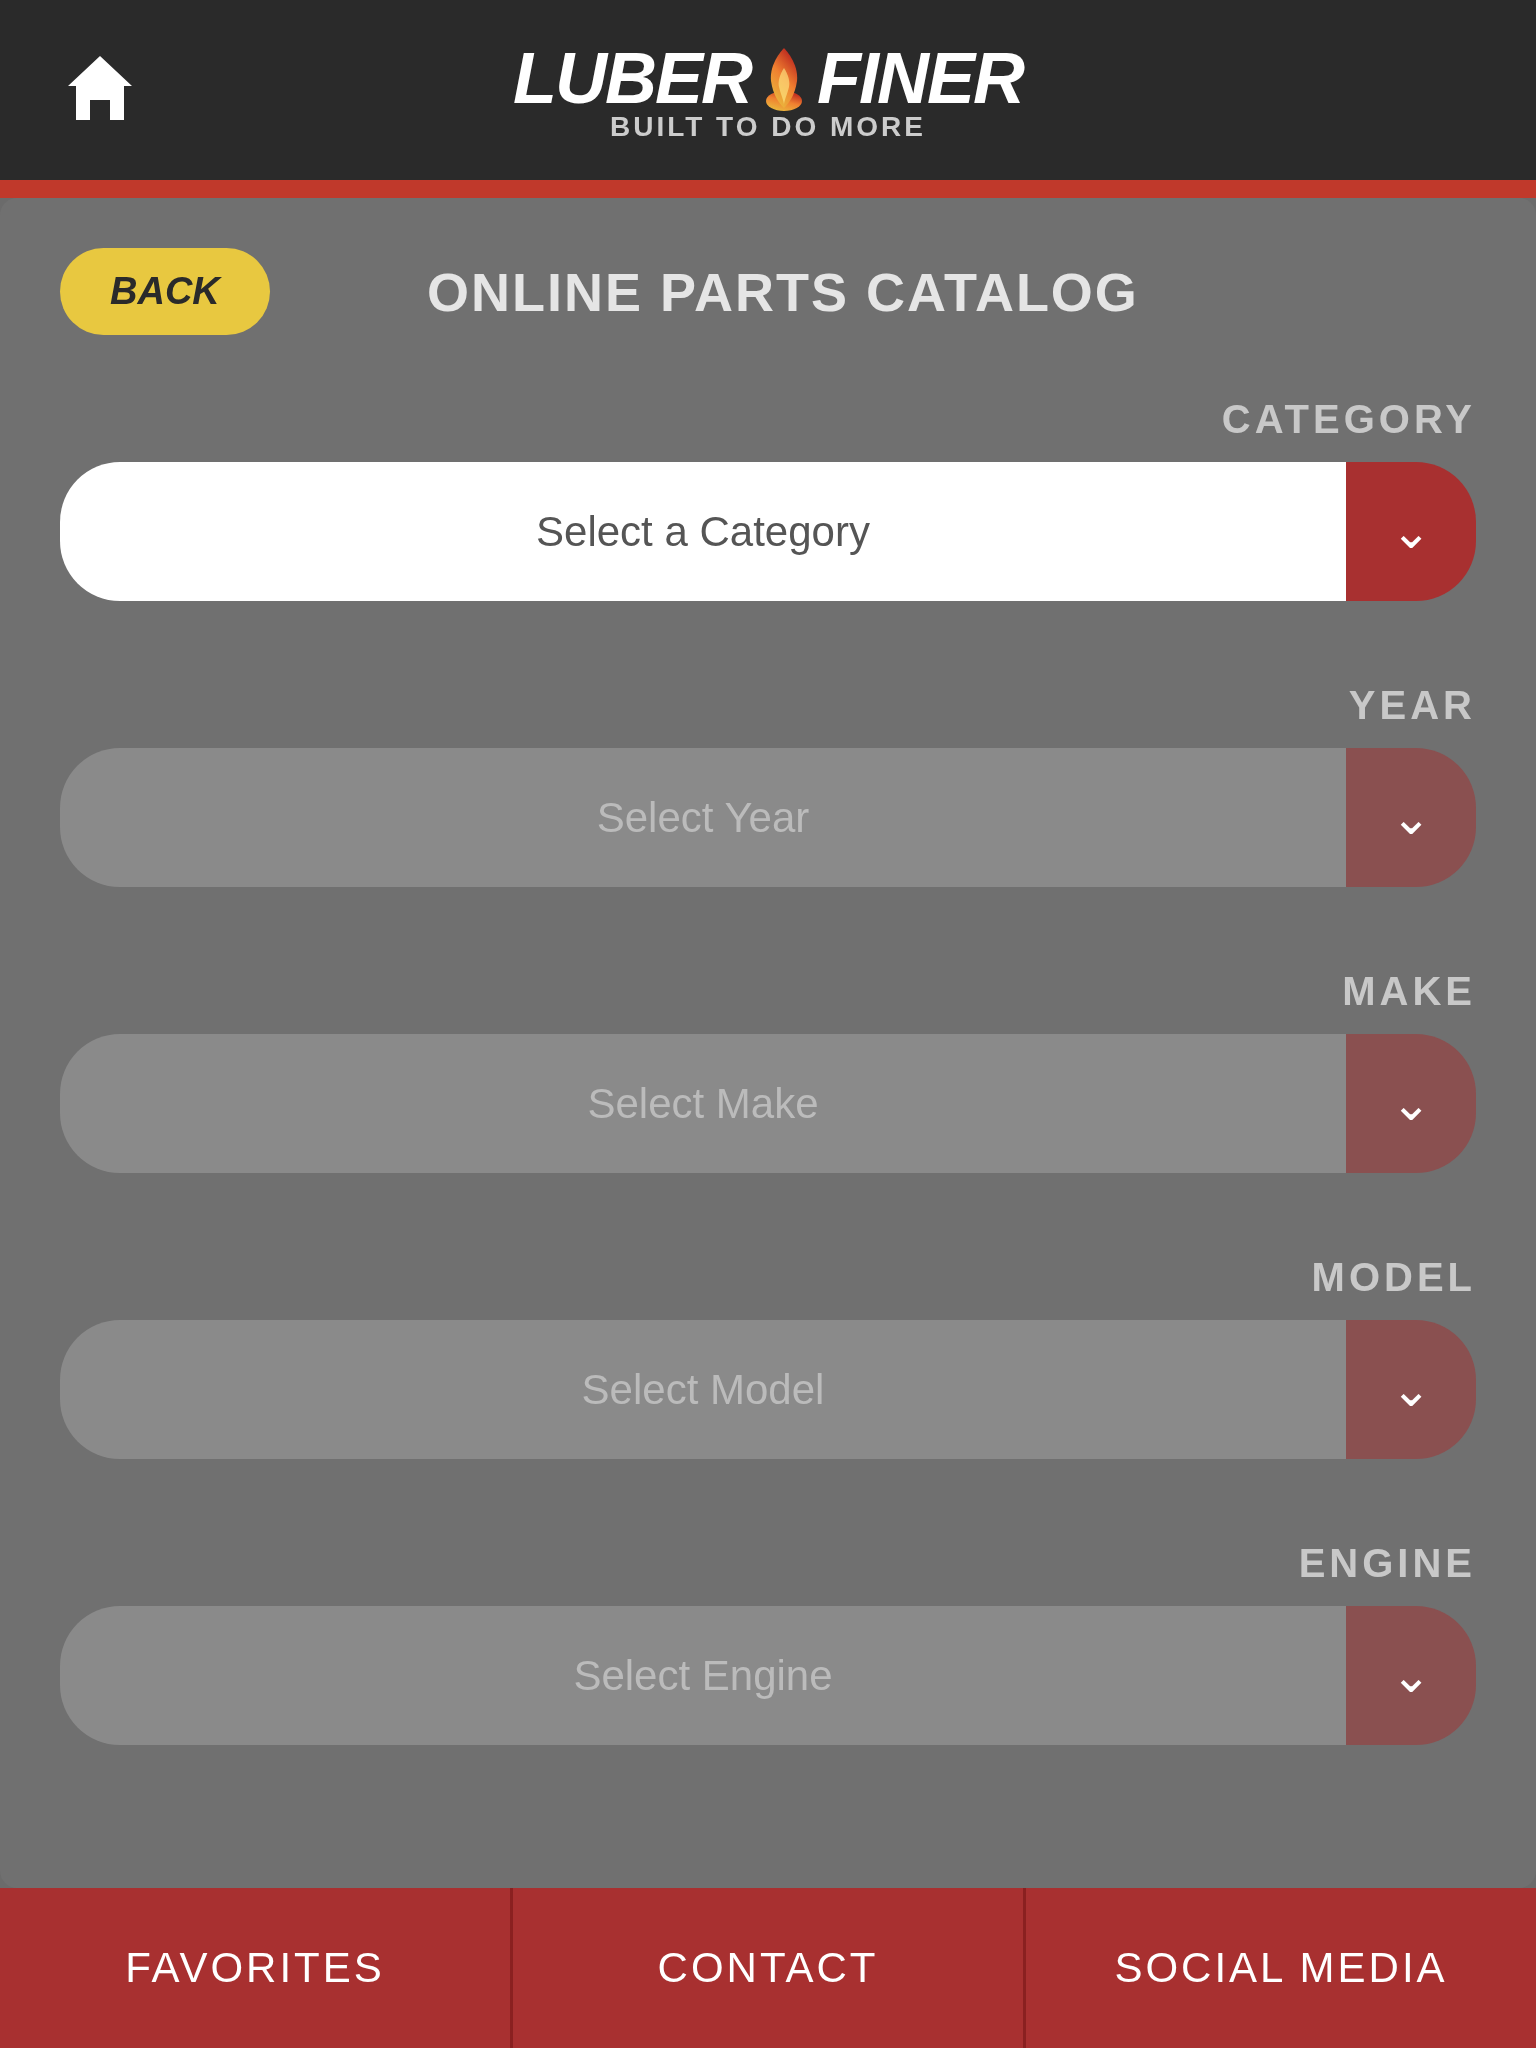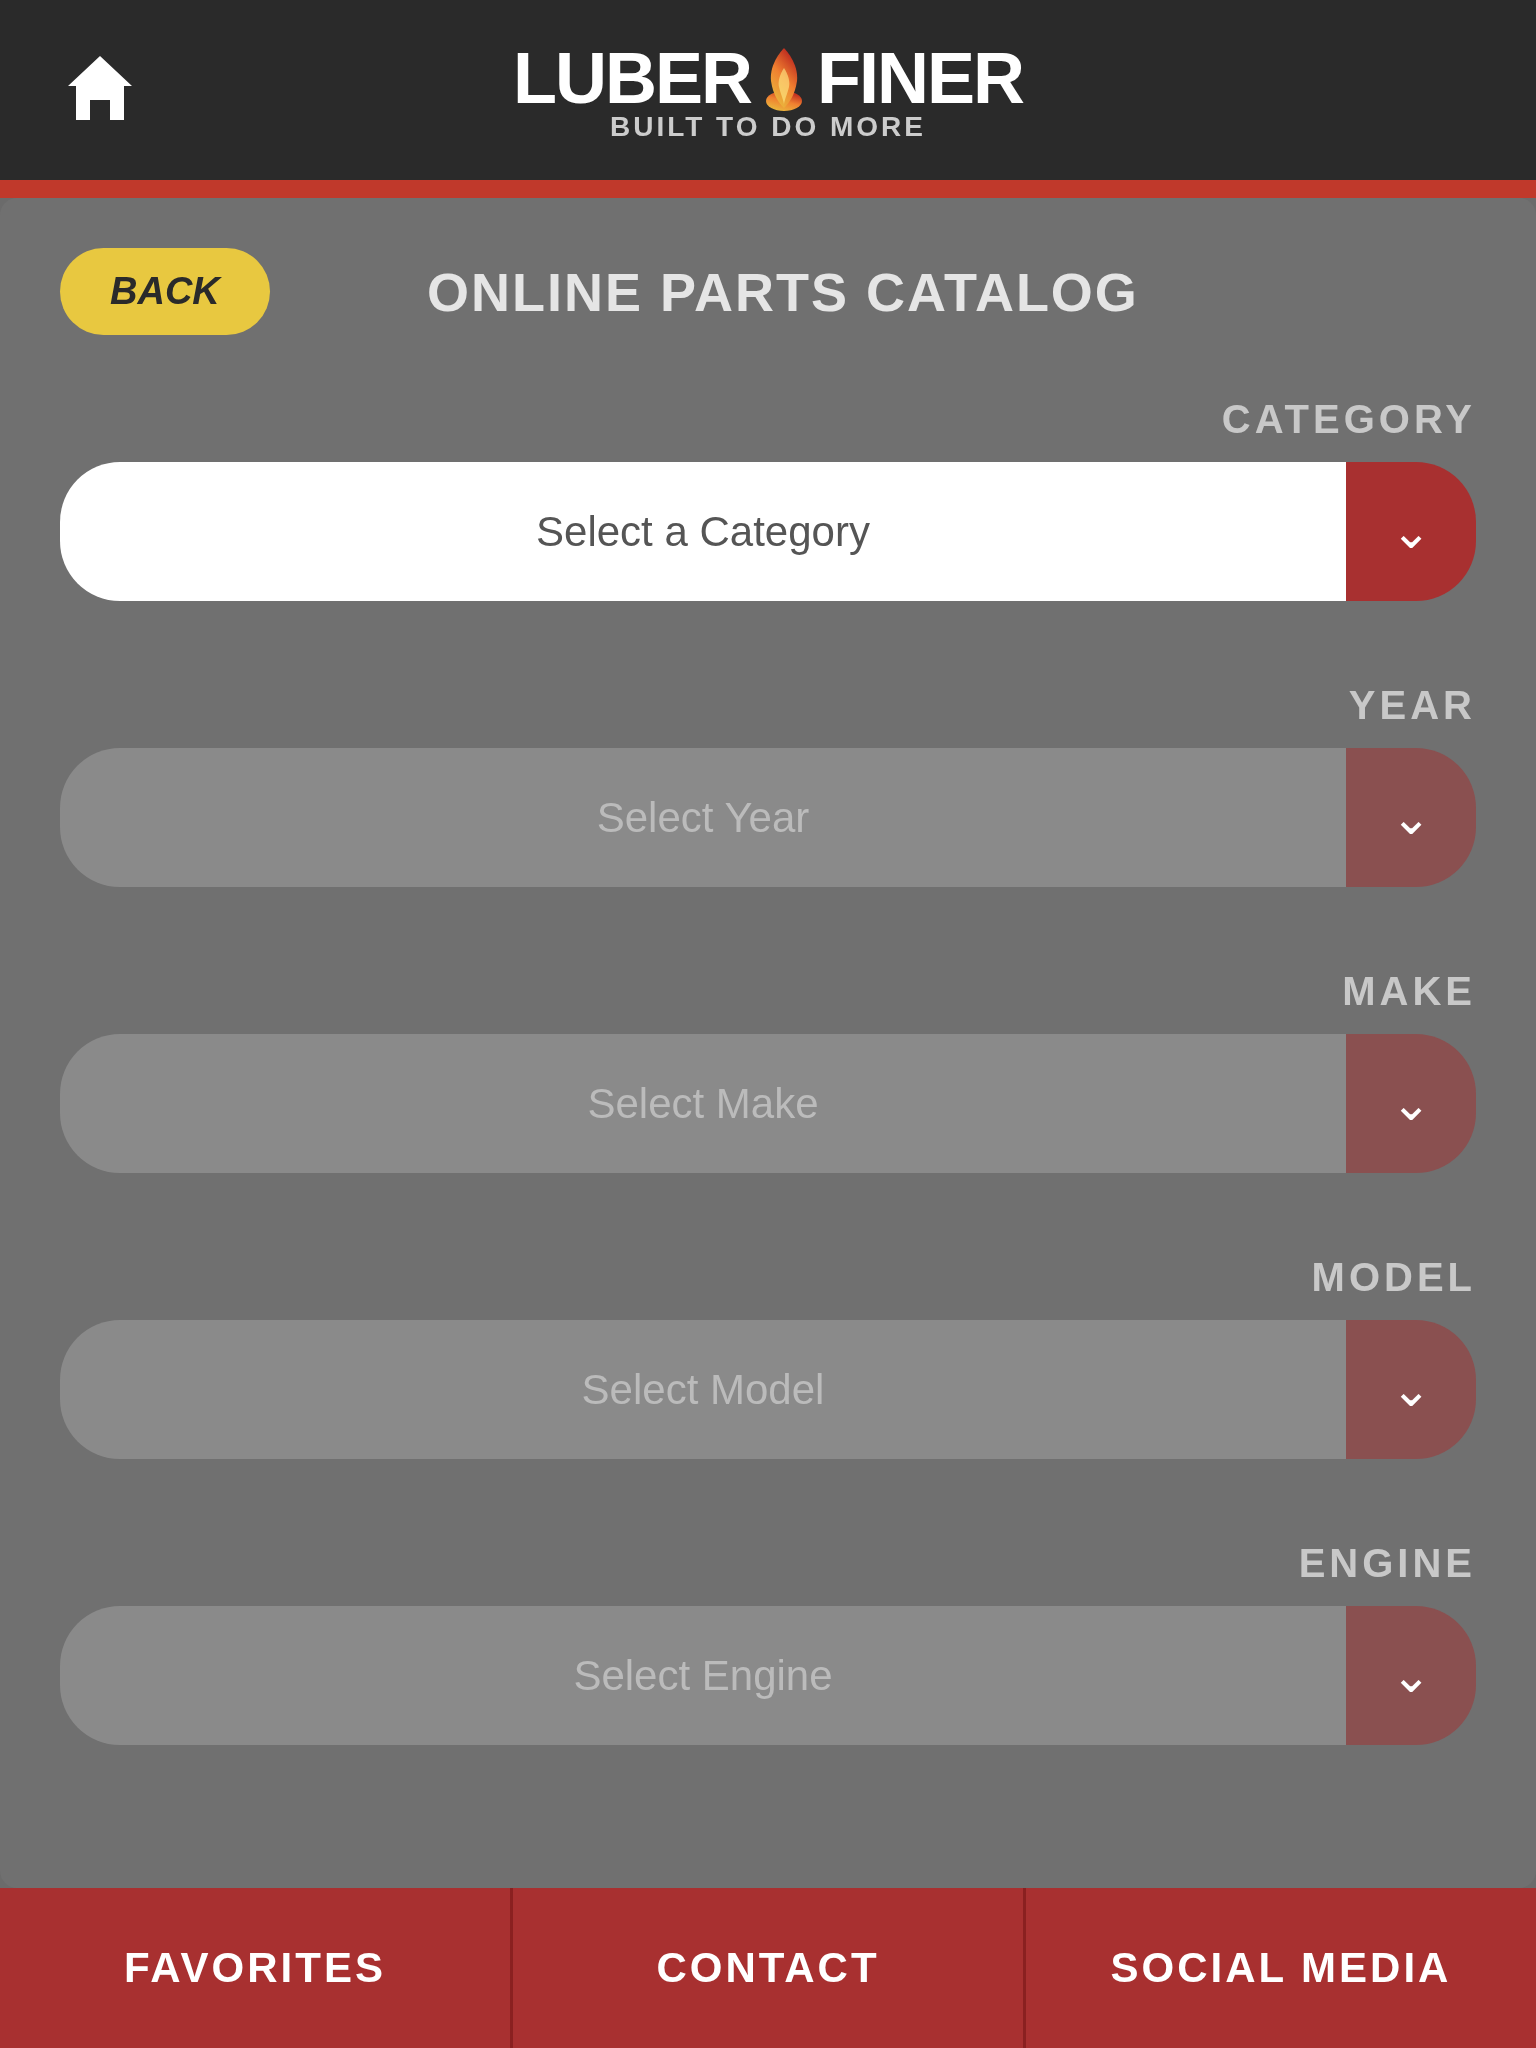--- a/index.html
+++ b/index.html
@@ -52,20 +52,21 @@
     .logo-text {
       display: flex;
       align-items: center;
       gap: 8px;
     }
 
     .logo-name {
       font-size: 72px;
       font-weight: 900;
       color: white;
+      font-style: italic;
       letter-spacing: -2px;
       font-family: Arial Black, Arial, sans-serif;
     }
 
     .logo-flame {
       width: 50px;
       height: 70px;
     }
 
     .logo-tagline {
@@ -207,21 +208,21 @@
       height: 160px;
       flex-shrink: 0;
     }
 
     .footer-btn {
       flex: 1;
       background: #a83030;
       color: white;
       border: none;
       font-size: 42px;
-      font-weight: 700;
+      font-weight: 400;
       letter-spacing: 3px;
       font-family: Arial Black, Arial, sans-serif;
       cursor: pointer;
       display: flex;
       align-items: center;
       justify-content: center;
       border-right: 3px solid #8a2020;
     }
 
     .footer-btn:last-child {

